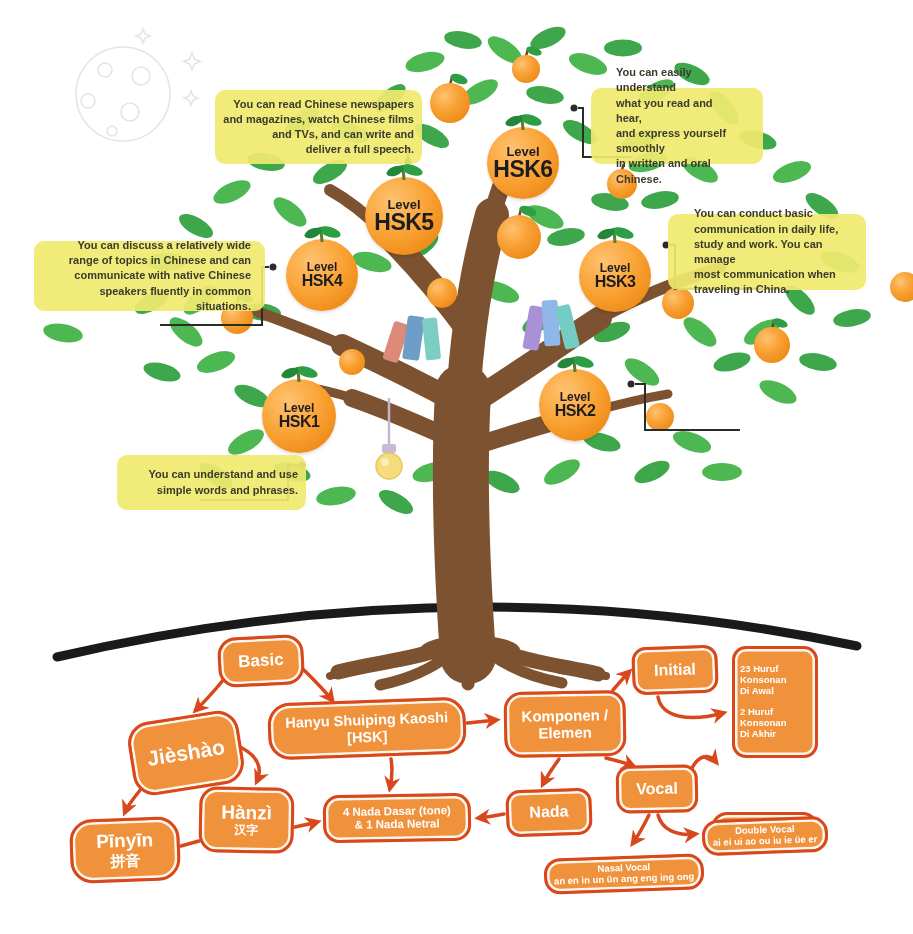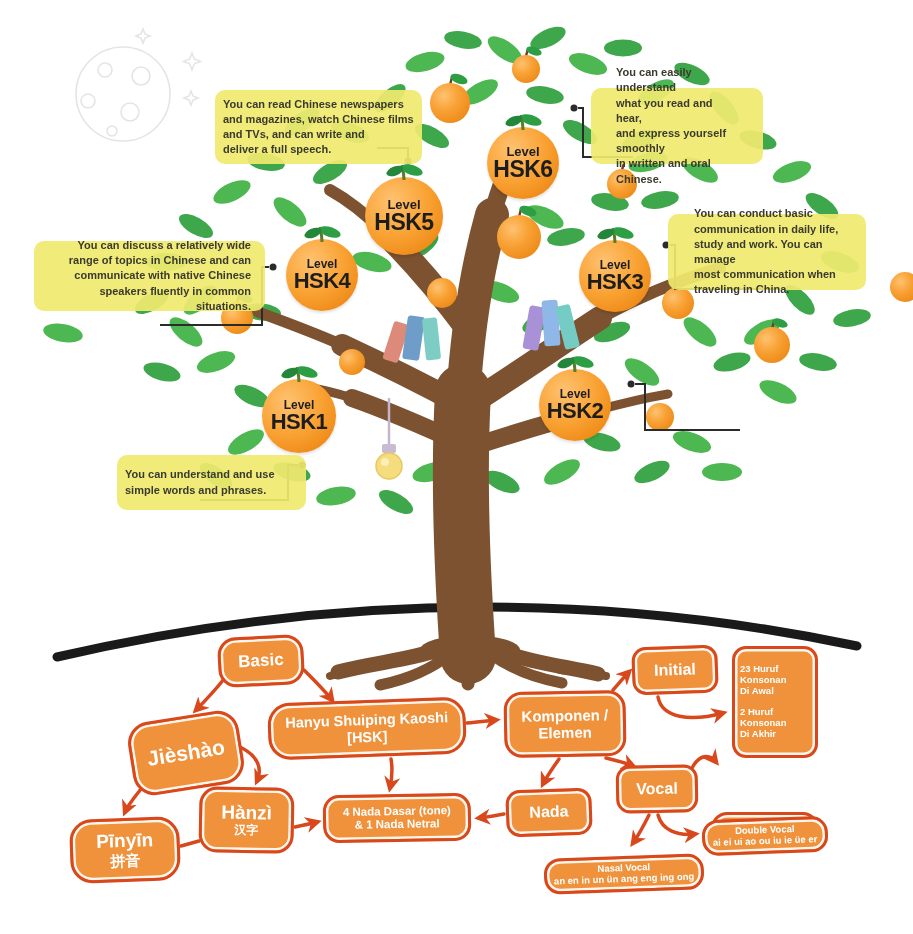--- a/index.html
+++ b/index.html
@@ -4,29 +4,29 @@
 <style>
   html,body{margin:0;padding:0;background:#fff;}
   .canvas{position:relative;width:913px;height:934px;background:#ffffff;overflow:hidden;
           font-family:"Liberation Sans",sans-serif;}
   .layer{position:absolute;left:0;top:0;}
   
   .callout{position:absolute;background:rgba(240,233,111,0.92);border-radius:10px;
            color:#3a3a2d;font-weight:bold;font-size:11px;line-height:1.38;
            display:flex;align-items:center;box-sizing:border-box;}
   .callout .txt{white-space:pre-line;width:100%;}
-  .ta-c{text-align:left;} .ta-l{text-align:left;} .ta-r{text-align:right;}
+  .ta-c{text-align:right;} .ta-l{text-align:left;} .ta-r{text-align:right;}
   
   .orange{position:absolute;border-radius:50%;
           background:radial-gradient(circle at 35% 30%, #FFC271 0%, #F9A233 48%, #EF8C1A 78%, #E27E11 100%);
           display:flex;flex-direction:column;align-items:center;justify-content:center;
           box-shadow:0 2px 3px rgba(0,0,0,0.12);margin-top:12px;}
   .orange .stem{position:absolute;top:-15px;left:50%;transform:translateX(-50%);}
   .orange .lvl{font-size:12px;font-weight:800;color:#1d1d1d;line-height:1;}
-  .orange .code{font-size:22px;font-weight:800;color:#1d1d1d;line-height:1.02;letter-spacing:-0.5px;}
+  .orange .code{font-size:16px;font-weight:800;color:#1d1d1d;line-height:1.02;letter-spacing:-0.5px;}
   .orange.big .lvl{font-size:13px;} .orange.big .code{font-size:23px;}
   
   .node{position:absolute;background:#F0923C;border:3px solid #D8481C;
         box-shadow:inset 0 0 0 2.5px rgba(255,255,255,0.92);
         color:#fff;font-weight:800;display:flex;flex-direction:column;
         align-items:center;justify-content:center;text-align:center;box-sizing:border-box;}
   .node .main{white-space:pre-line;line-height:1.15;}
   .node .sub{line-height:1.15;}
   .r14{border-radius:14px;} .r18{border-radius:18px;} .r22{border-radius:22px;}
   .pill{border-radius:16px;}

